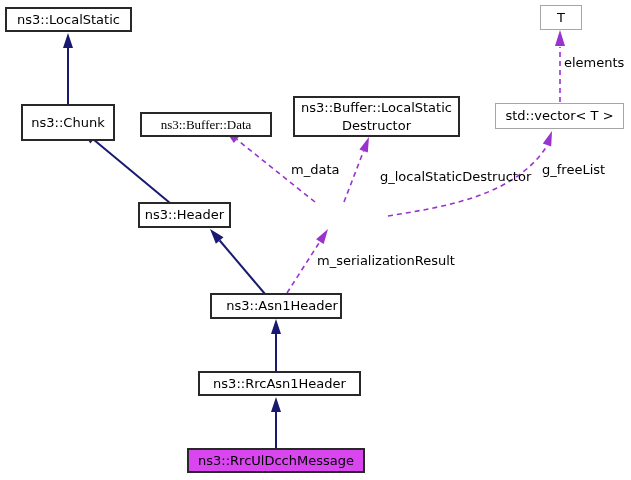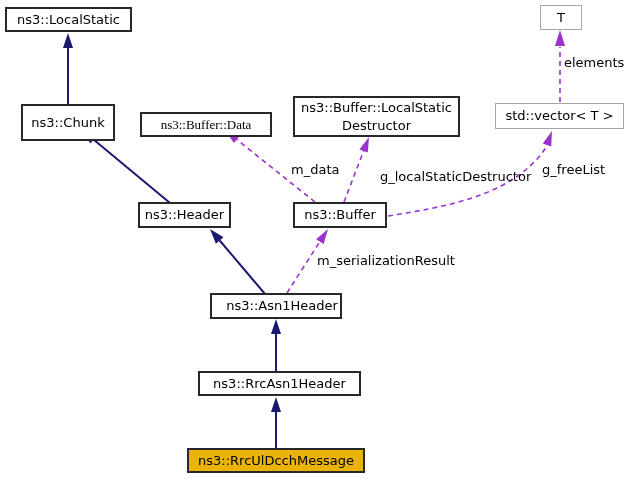--- a/index.html
+++ b/index.html
@@ -10,21 +10,21 @@
   }
   .edges{position:absolute;left:0;top:0;width:631px;height:480px;}
   .node{
     position:absolute;box-sizing:border-box;
     background:#ffffff;border:2px solid #282828;
     display:flex;align-items:center;justify-content:center;
     text-align:center;white-space:pre-line;line-height:1.35;
     z-index:2;
   }
   .node.tmpl{border:1px solid #a6a6a6;}
-  .node.current{background:#eab308;}
+  .node.current{background:#d946ef;}
   .edge-label{position:absolute;white-space:nowrap;z-index:3;}
 
   
   .n-objectbase{left:5px;top:7px;width:127px;height:25px;}
   .n-t{left:540px;top:5px;width:42px;height:25px;}
   .n-chunk{left:21px;top:104px;width:94px;height:37px;}
   .n-bufferdata{left:140px;top:112px;width:132px;height:25px;font-family:Liberation Serif, serif;}
   .n-localstatic{left:293px;top:96px;width:167px;height:41px;}
   .n-stdvector{left:495px;top:103px;width:129px;height:26px;}
   .n-header{left:138px;top:202px;width:93px;height:26px;}
@@ -91,21 +91,20 @@
   </svg>
 
   <div class="node n-objectbase">ns3::LocalStatic</div>
   <div class="node tmpl n-t">T</div>
   <div class="node n-chunk">ns3::Chunk</div>
   <div class="node n-bufferdata">ns3::Buffer::Data</div>
   <div class="node n-localstatic">ns3::Buffer::LocalStatic
 Destructor</div>
   <div class="node tmpl n-stdvector">std::vector&lt; T &gt;</div>
   <div class="node n-header">ns3::Header</div>
-  <div class="node n-buffer">ns3::Buffer</div>
   <div class="node n-asn1header">ns3::Asn1Header</div>
   <div class="node n-rrcasn1header">ns3::RrcAsn1Header</div>
   <div class="node current n-rrculdcch">ns3::RrcUlDcchMessage</div>
 
   <div class="edge-label l-elements">elements</div>
   <div class="edge-label l-mdata">m_data</div>
   <div class="edge-label l-glocal">g_localStaticDestructor</div>
   <div class="edge-label l-gfreelist">g_freeList</div>
   <div class="edge-label l-mserial">m_serializationResult</div>
 

